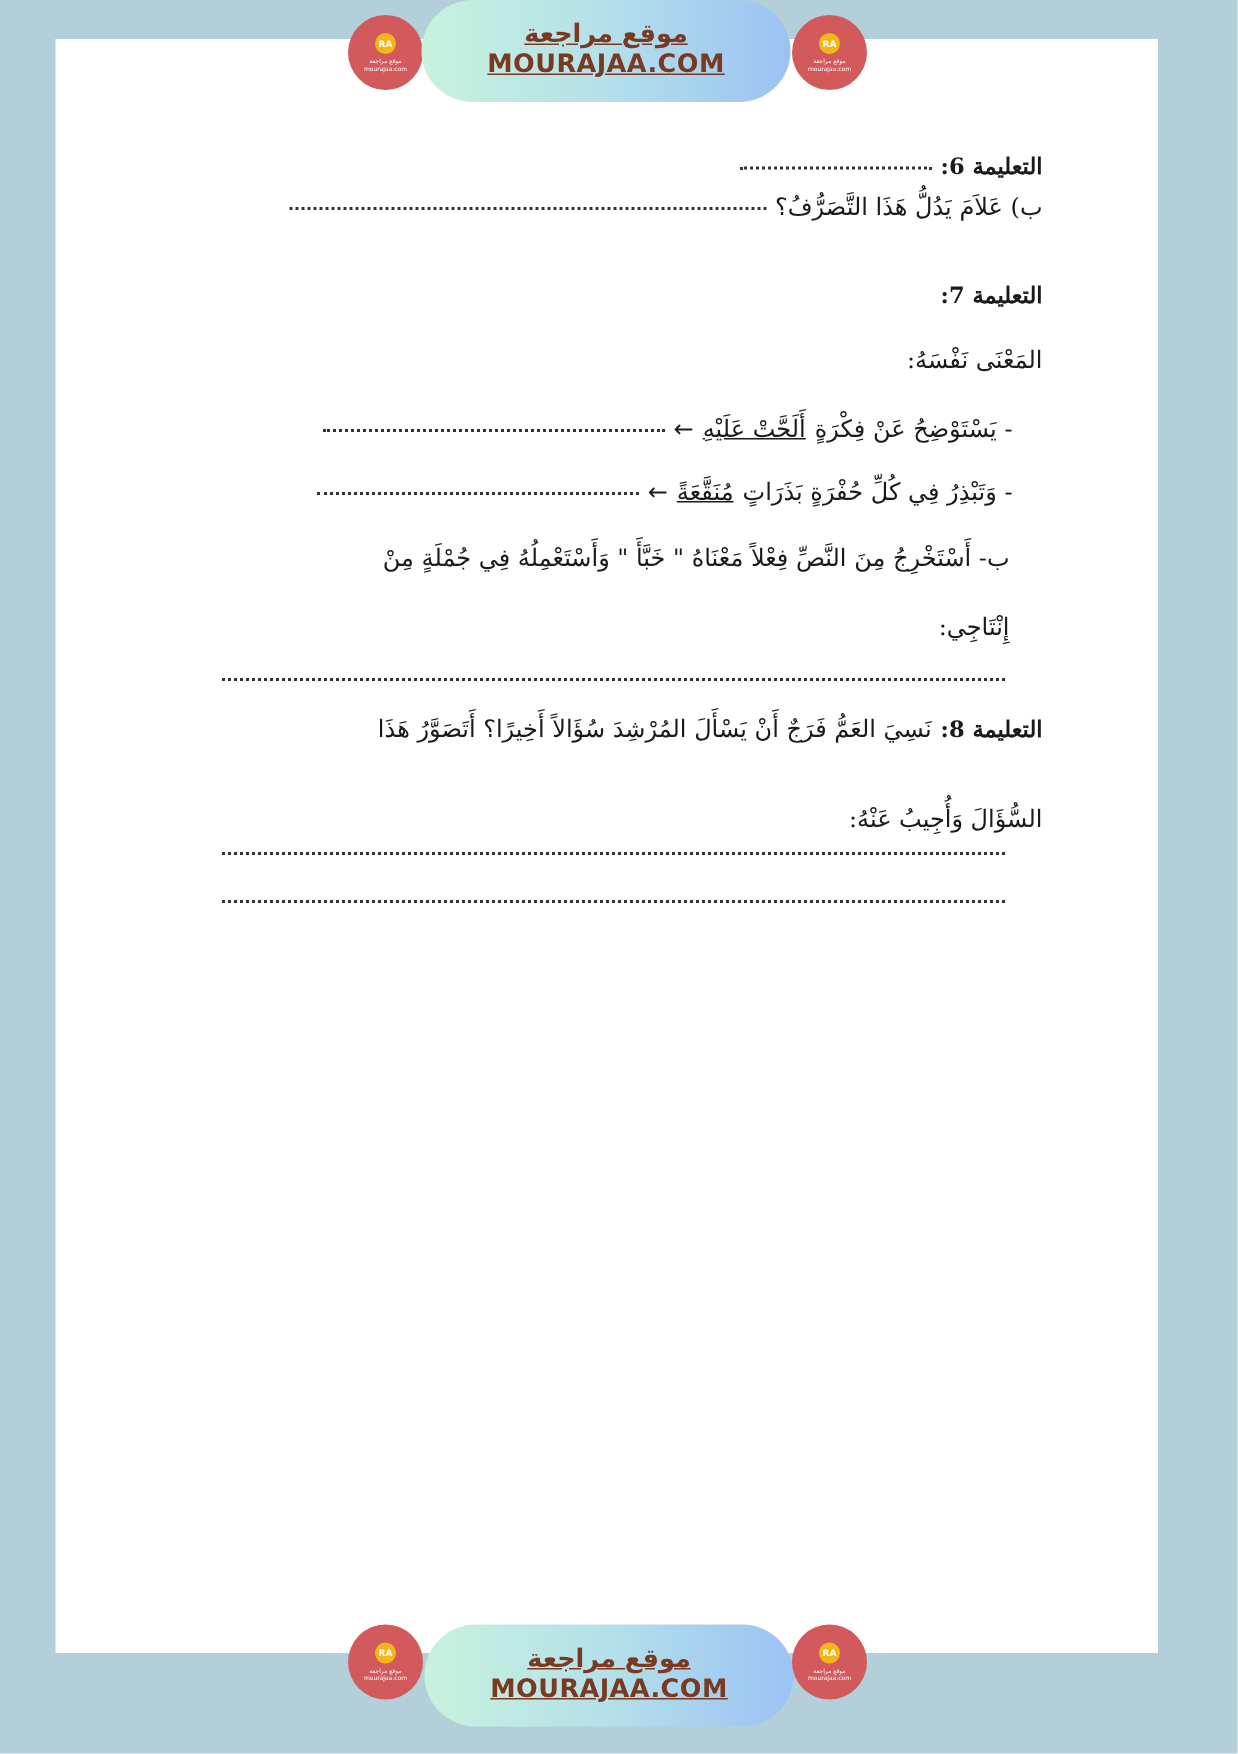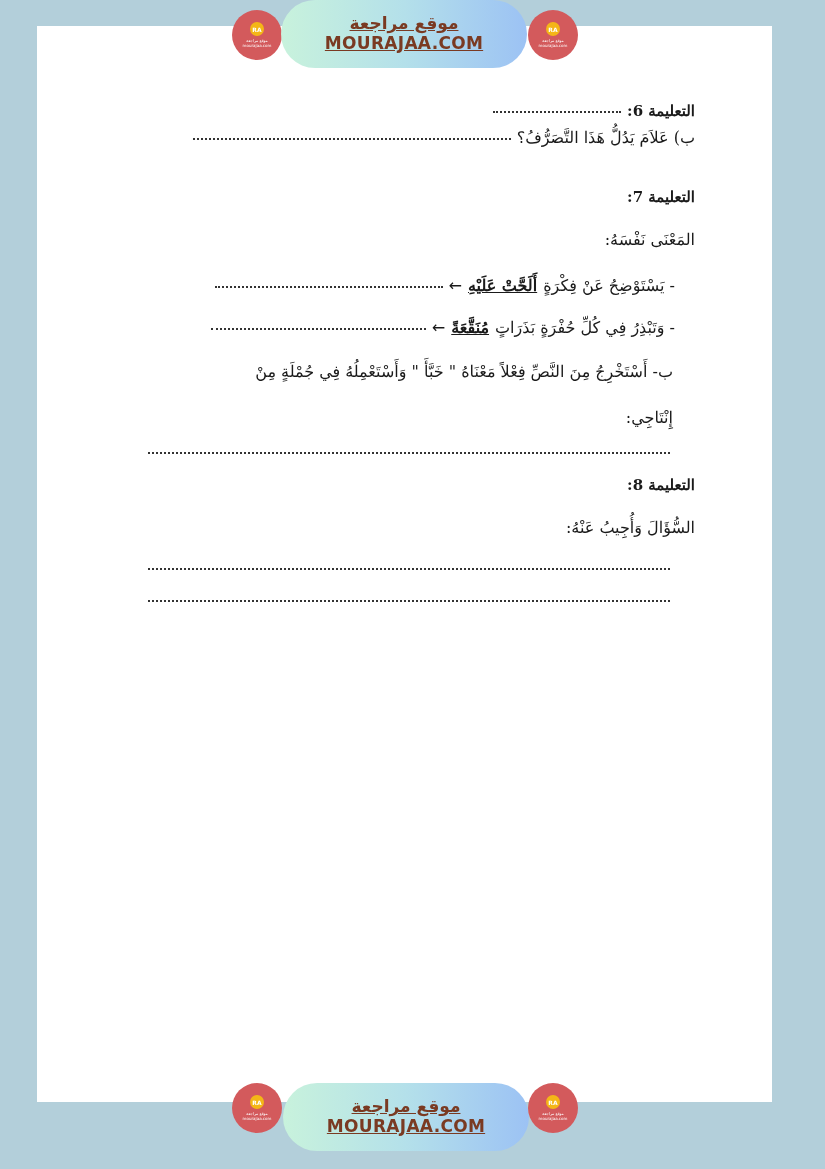--- a/index.html
+++ b/index.html
@@ -123,21 +123,21 @@
       height: 0;
       position: relative;
       top: -3px;
     }
     .fullrow {
       position: absolute;
       left: 0;
       width: 522px;
       border-bottom: 2px dotted #333;
     }
-    .underline { text-decoration: underline; font-weight: bold; }
+    .underline { text-decoration: underline; }
     .arrow { font-family: "DejaVu Sans", sans-serif; }
   </style>
 </head>
 <body>
 
 <div class="paper"></div>
 
 <div class="banner top">
   <div class="badge left">
     <div class="logo">RA</div>
@@ -187,22 +187,23 @@
   <div class="line" style="top:266px; right:22px;">
     <span>ب- أَسْتَخْرِجُ مِنَ النَّصِّ فِعْلاً مَعْنَاهُ " خَبَّأَ " وَأَسْتَعْمِلُهُ فِي جُمْلَةٍ مِنْ</span>
   </div>
   <div class="line" style="top:312px; right:22px;">
     <span>إِنْتَاجِي:</span>
   </div>
   <div class="fullrow" style="top:356px;"></div>
 
   <div class="line" style="top:380px;">
     <span class="label-bold">التعليمة 8:</span>
-  </div>
-  <div class="line" style="top:422px;">
+    <span>نَسِيَ العَمُّ فَرَجٌ أَنْ يَسْأَلَ المُرْشِدَ سُؤَالاً أَخِيرًا؟ أَتَصَوَّرُ هَذَا</span>
+  </div>
+  <div class="line" style="top:440px;">
     <span>السُّؤَالَ وَأُجِيبُ عَنْهُ:</span>
   </div>
   <div class="fullrow" style="top:472px;"></div>
   <div class="fullrow" style="top:504px;"></div>
 </div>
 
 <div class="banner bottom">
   <div class="badge left">
     <div class="logo">RA</div>
     <div class="small">موقع مراجعة</div>

